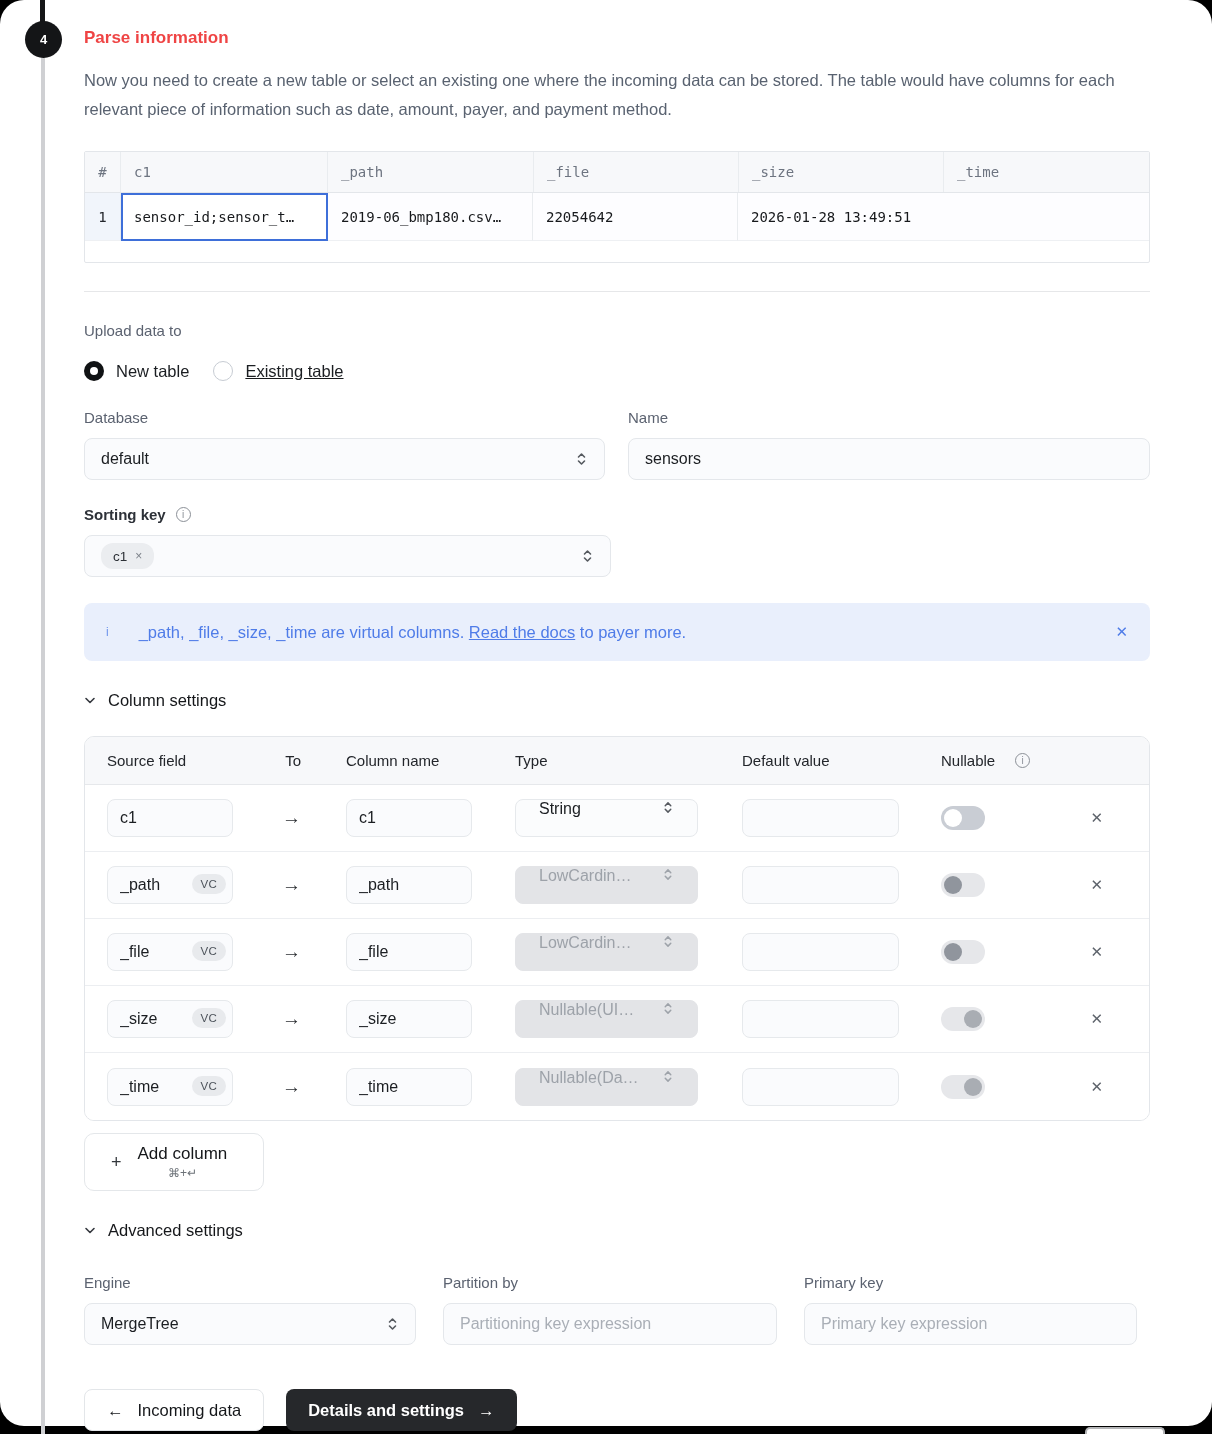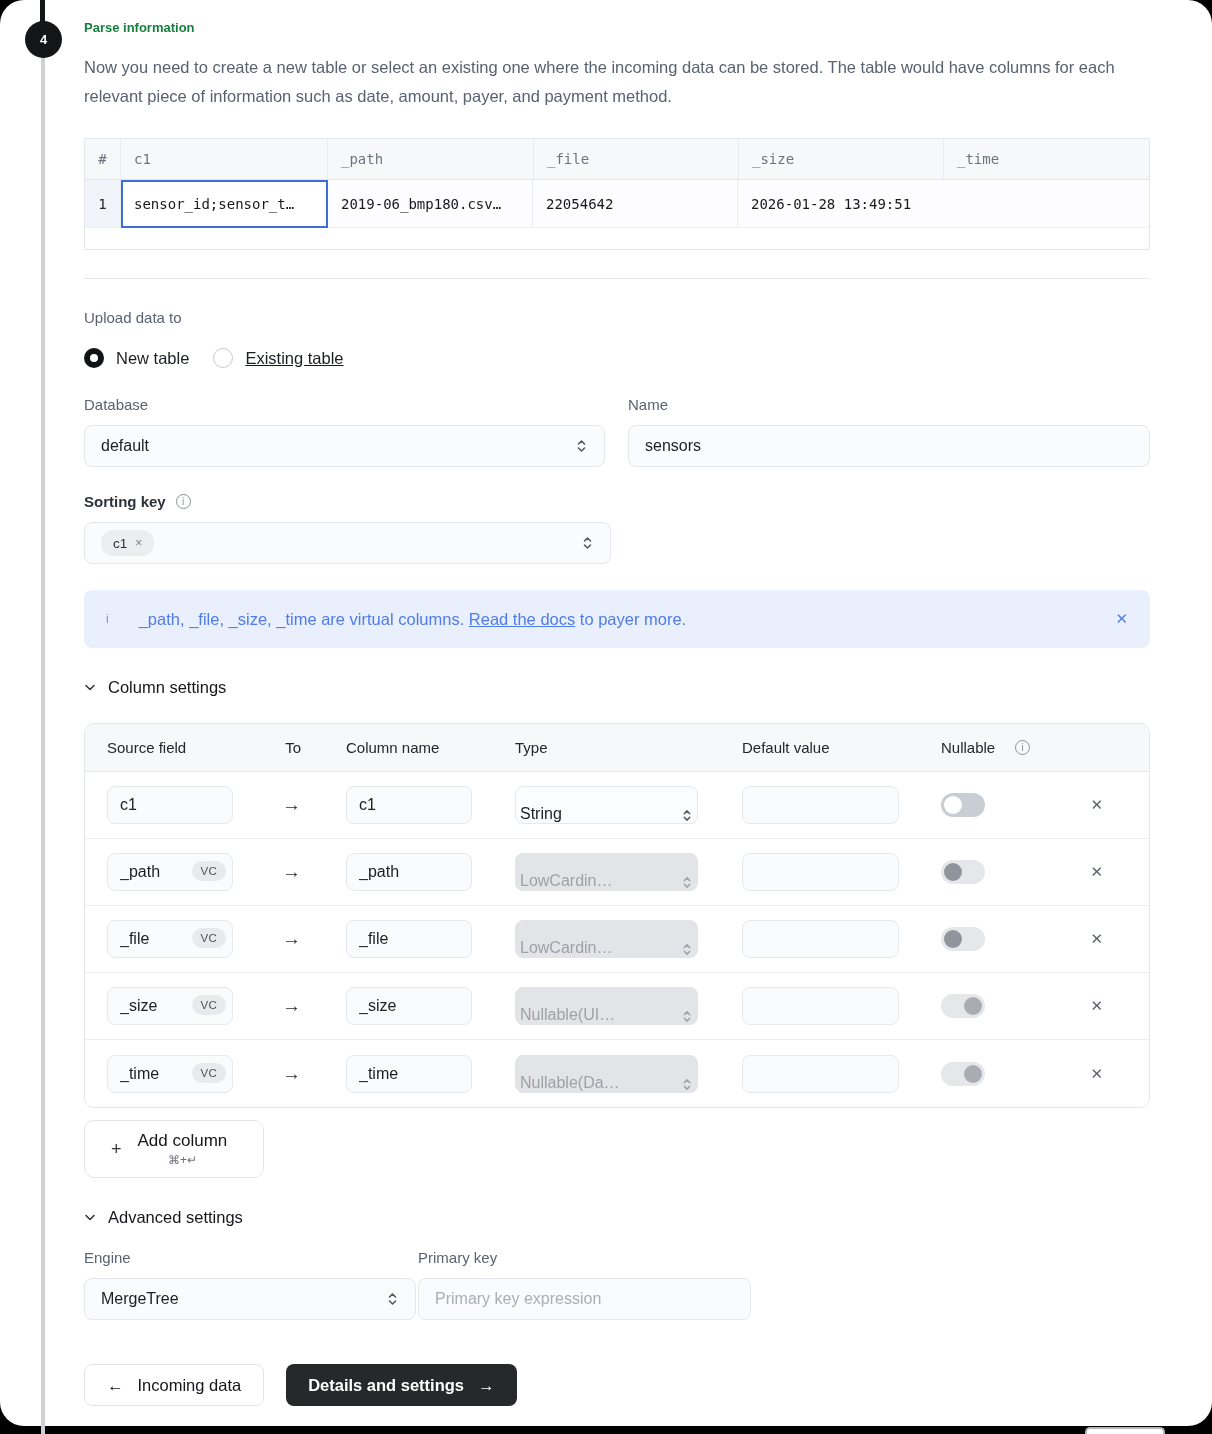--- a/index.html
+++ b/index.html
@@ -8,21 +8,21 @@
 
   .panel { position:absolute; left:0; top:0; right:0; bottom:8px; background:#fff; border-radius:24px; overflow:hidden; }
 
   
   .step-line-top { position:absolute; left:40px; top:0; width:5px; height:26px; background:#141517; z-index:3; }
   .step-line { position:absolute; left:41px; top:56px; width:4px; bottom:0; background:#cfd0d3; z-index:2; }
   .step-circle { position:absolute; left:25px; top:21px; width:37px; height:37px; border-radius:50%; background:#141517; color:#fff; display:flex; align-items:center; justify-content:center; font-size:13px; font-weight:700; z-index:4; }
 
   .content { position:absolute; left:84px; top:20px; width:1066px; z-index:5; }
 
-  .page-title { font-size:13px; font-weight:700; color:#15803d; }
+  .page-title { font-size:17px; font-weight:700; color:#ef4444; margin-top:8px; }
   .page-desc { margin-top:18px; font-size:16.5px; line-height:29px; color:#596270; max-width:1050px; }
 
   
   .ptable { margin-top:27px; border:1px solid #e3e6ea; border-radius:2px; font-family:"DejaVu Sans Mono","Liberation Mono",monospace; font-size:14px; }
   .ptable-row { display:flex; }
   .ptable-head { background:#f7f8fa; border-bottom:1px solid #e3e6ea; height:41px; color:#6d7480; }
   .ptable-body { height:48px; background:#fdfdff; }
   .pcell { display:flex; align-items:center; padding:0 13px; border-right:1px solid #e9ecef; overflow:hidden; white-space:nowrap; }
   .pcell:last-child { border-right:none; }
   .pc-idx { width:36px; justify-content:center; padding:0; }
@@ -82,42 +82,42 @@
   .c-col { width:126px; margin-left:45px; }
   .c-type { width:183px; margin-left:43px; }
   .c-def { width:157px; margin-left:44px; }
   .c-null { width:120px; margin-left:42px; display:flex; align-items:center; gap:20px; }
   .c-rem { margin-left:auto; margin-right:46px; }
 
   .mini-input { position:relative; height:38px; border:1px solid #e6e9ec; border-radius:8px; background:#fafbfd; display:flex; align-items:center; padding:0 12px; overflow:hidden; }
   .mini-input input { border:none; outline:none; background:transparent; font-size:16px; color:#1b1e22; width:100%; font-family:"Liberation Sans",sans-serif; }
   .vc-badge { position:absolute; right:6px; top:7px; background:#e8eaed; color:#4c525a; border-radius:11px; font-size:11.5px; padding:4px 9px; letter-spacing:.2px; }
   .arrow { font-size:19px; color:#2a2d31; }
-  .mini-select { height:38px; border:1px solid #e6e9ec; border-radius:8px; background:#fbfcfd; display:flex; align-items:flex-end; justify-content:space-between; padding:0 4px; font-size:16px; color:#1b1e22; cursor:pointer; }
+  .mini-select { height:38px; border:1px solid #e6e9ec; border-radius:8px; background:#fbfcfd; display:flex; align-items:flex-start; justify-content:space-between; padding:0 23px; font-size:16px; color:#1b1e22; cursor:pointer; }
   .mini-select.disabled { background:#e3e4e7; border-color:#e3e4e7; color:#9da2a9; cursor:default; }
   .mini-select.disabled svg path { stroke:#9da2a9; }
 
   .toggle { width:44px; height:24px; border-radius:12px; position:relative; cursor:pointer; }
   .toggle .knob { position:absolute; top:3px; width:18px; height:18px; border-radius:50%; }
   .toggle.off .knob { left:3px; } .toggle.on .knob { right:3px; }
   .toggle.t-enabled { background:#c9cdd4; } .toggle.t-enabled .knob { background:#fff; }
   .toggle.t-disabled { background:#e6e7ea; cursor:default; }
   .toggle.t-disabled.off .knob { background:#90959d; }
   .toggle.t-disabled.on .knob { background:#a9adb3; }
   .row-x { color:#5e646c; font-size:15px; cursor:pointer; }
 
   
   .add-col { margin-top:12px; width:180px; height:58px; border:1px solid #e4e7ea; border-radius:10px; background:#fff; display:flex; align-items:center; gap:16px; padding:0 0 0 26px; cursor:pointer; }
   .add-col .plus { font-size:18px; color:#33373c; }
   .add-col .ac-text { display:flex; flex-direction:column; }
   .add-col .ac-label { font-size:17px; color:#15171a; }
   .add-col .ac-short { font-size:12px; color:#6c7ووou278; }
   .add-col .ac-short { font-size:12px; color:#6c7278; margin-top:2px; }
 
-  .adv-grid { display:flex; gap:2px; margin-top:22px; }
+  .adv-grid { display:flex; gap:27px; margin-top:34px; }
   .adv-c1 { width:332px; } .adv-c2 { width:334px; } .adv-c3 { width:333px; }
   .control input::placeholder { color:#a9aeb6; }
 
   
   .footer { display:flex; gap:22px; margin-top:44px; }
   .btn-back { height:42px; border:1px solid #e3e6e9; border-radius:8px; background:#fff; display:flex; align-items:center; gap:14px; padding:0 22px; font-size:16.5px; color:#15171a; cursor:pointer; }
   .btn-next { height:42px; border:none; border-radius:8px; background:#26282b; display:flex; align-items:center; gap:14px; padding:0 22px; font-size:16.5px; font-weight:600; color:#fff; cursor:pointer; }
 
   .peek { position:absolute; right:47px; bottom:0; width:80px; height:7px; background:#fff; border:2px solid #b4b5b7; border-bottom:none; border-radius:5px 5px 0 0; z-index:6; }
 </style>
@@ -385,20 +385,26 @@
     <div class="adv-c1">
       <div class="field-label">Engine</div>
       <div class="control select">
         <span>MergeTree</span>
         <svg class="chev-ud" width="13" height="16" viewBox="0 0 13 16" fill="none">
             <path d="M3.5 6 L6.5 3 L9.5 6" stroke="#55595f" stroke-width="1.6" stroke-linecap="round" stroke-linejoin="round"></path>
             <path d="M3.5 10 L6.5 13 L9.5 10" stroke="#55595f" stroke-width="1.6" stroke-linecap="round" stroke-linejoin="round"></path>
           </svg>
       </div>
     </div>
+    <div class="adv-c2">
+      <div class="field-label">Partition by</div>
+      <div class="control">
+        <input placeholder="Partitioning key expression" style="">
+      </div>
+    </div>
     <div class="adv-c3">
       <div class="field-label">Primary key</div>
       <div class="control">
         <input placeholder="Primary key expression" style="">
       </div>
     </div>
   </div>
 
   <div class="footer">
     <button class="btn-back">

